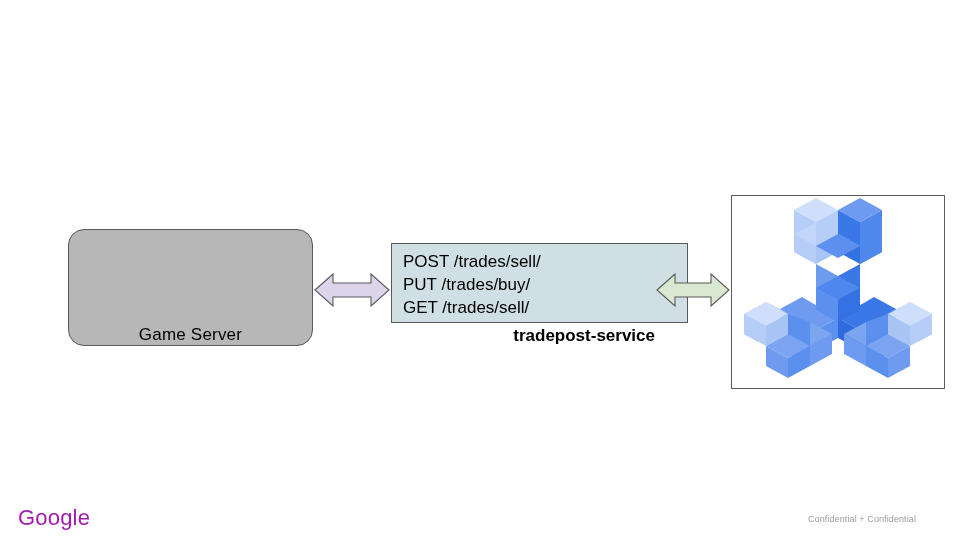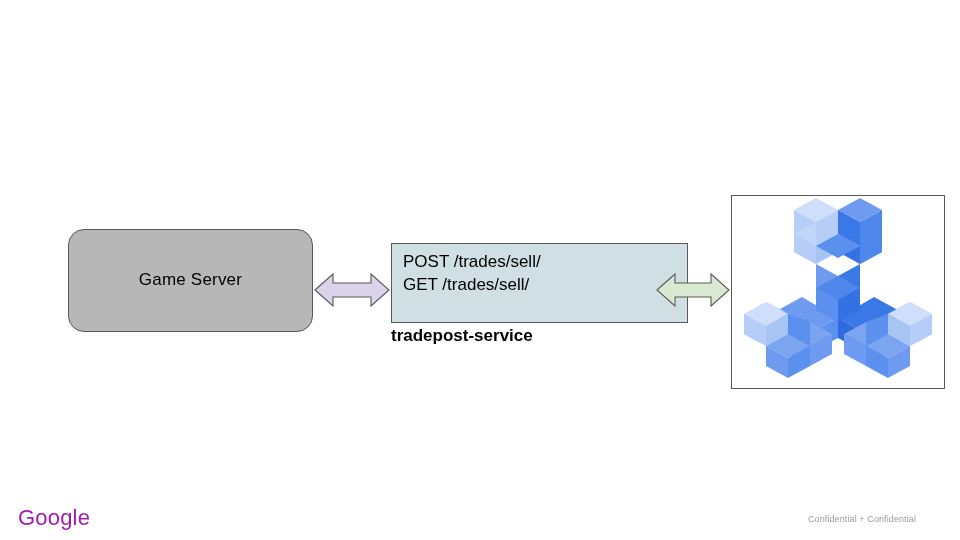--- a/index.html
+++ b/index.html
@@ -23,27 +23,27 @@
     height: 540px;
     background: #ffffff;
   }
 
   
   .game-server-node {
     position: absolute;
     left: 68px;
     top: 229px;
     width: 245px;
-    height: 103px;
+    height: 117px;
     background: #b7b7b7;
     border: 1px solid #595959;
     border-radius: 16px;
     box-sizing: border-box;
     display: flex;
-    align-items: center;
+    align-items: flex-end;
     justify-content: center;
   }
   .game-server-label {
     font-size: 17px;
     color: #000000;
     line-height: 1.2;
     text-align: center;
     letter-spacing: 0.2px;
   }
 
@@ -63,21 +63,21 @@
     font-size: 17px;
     color: #000000;
     line-height: 23px;
     white-space: pre;
   }
   .service-caption {
     position: absolute;
     left: 391px;
     top: 325px;
     width: 264px;
-    text-align: left;
+    text-align: right;
     font-size: 17px;
     font-weight: bold;
     color: #000000;
     line-height: 22px;
   }
 
   
   .arrow-left-conn {
     position: absolute;
     left: 313px;
@@ -138,20 +138,21 @@
   </div>
 
   <div class="arrow-left-conn">
     <svg viewBox="0 0 78 46" xmlns="http://www.w3.org/2000/svg">
       <polygon points="2,23 20,7 20,16 58,16 58,7 76,23 58,39 58,30 20,30 20,39" fill="#dcd4ea" stroke="#595959" stroke-width="1.1" stroke-linejoin="miter"></polygon>
     </svg>
   </div>
 
   <div class="api-box">
     <div class="api-line">POST /trades/sell/</div>
+    <div class="api-line">PUT /trades/buy/</div>
     <div class="api-line">GET /trades/sell/</div>
   </div>
   <div class="service-caption">tradepost-service</div>
 
   <div class="arrow-right-conn">
     <svg viewBox="0 0 76 46" xmlns="http://www.w3.org/2000/svg">
       <polygon points="2,23 20,7 20,16 56,16 56,7 74,23 56,39 56,30 20,30 20,39" fill="#d9e8d0" stroke="#595959" stroke-width="1.1" stroke-linejoin="miter"></polygon>
     </svg>
   </div>
 

